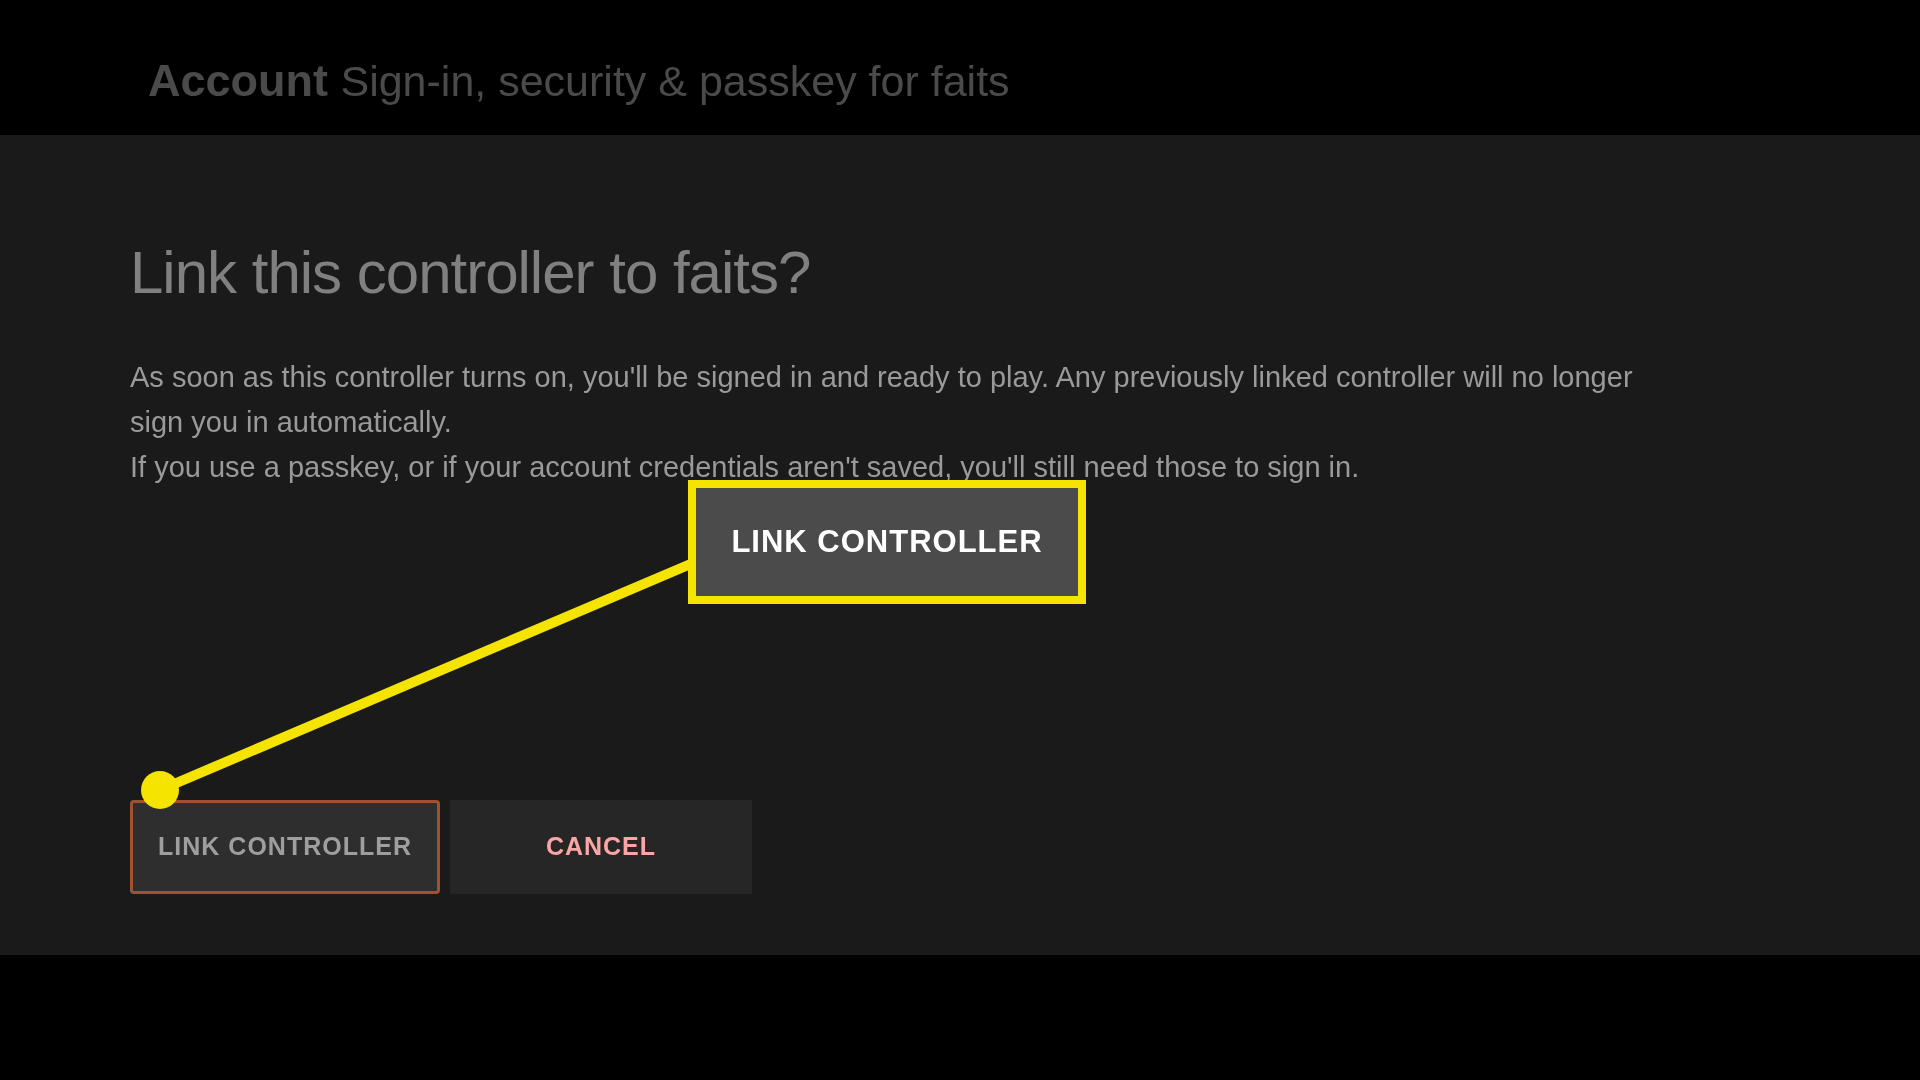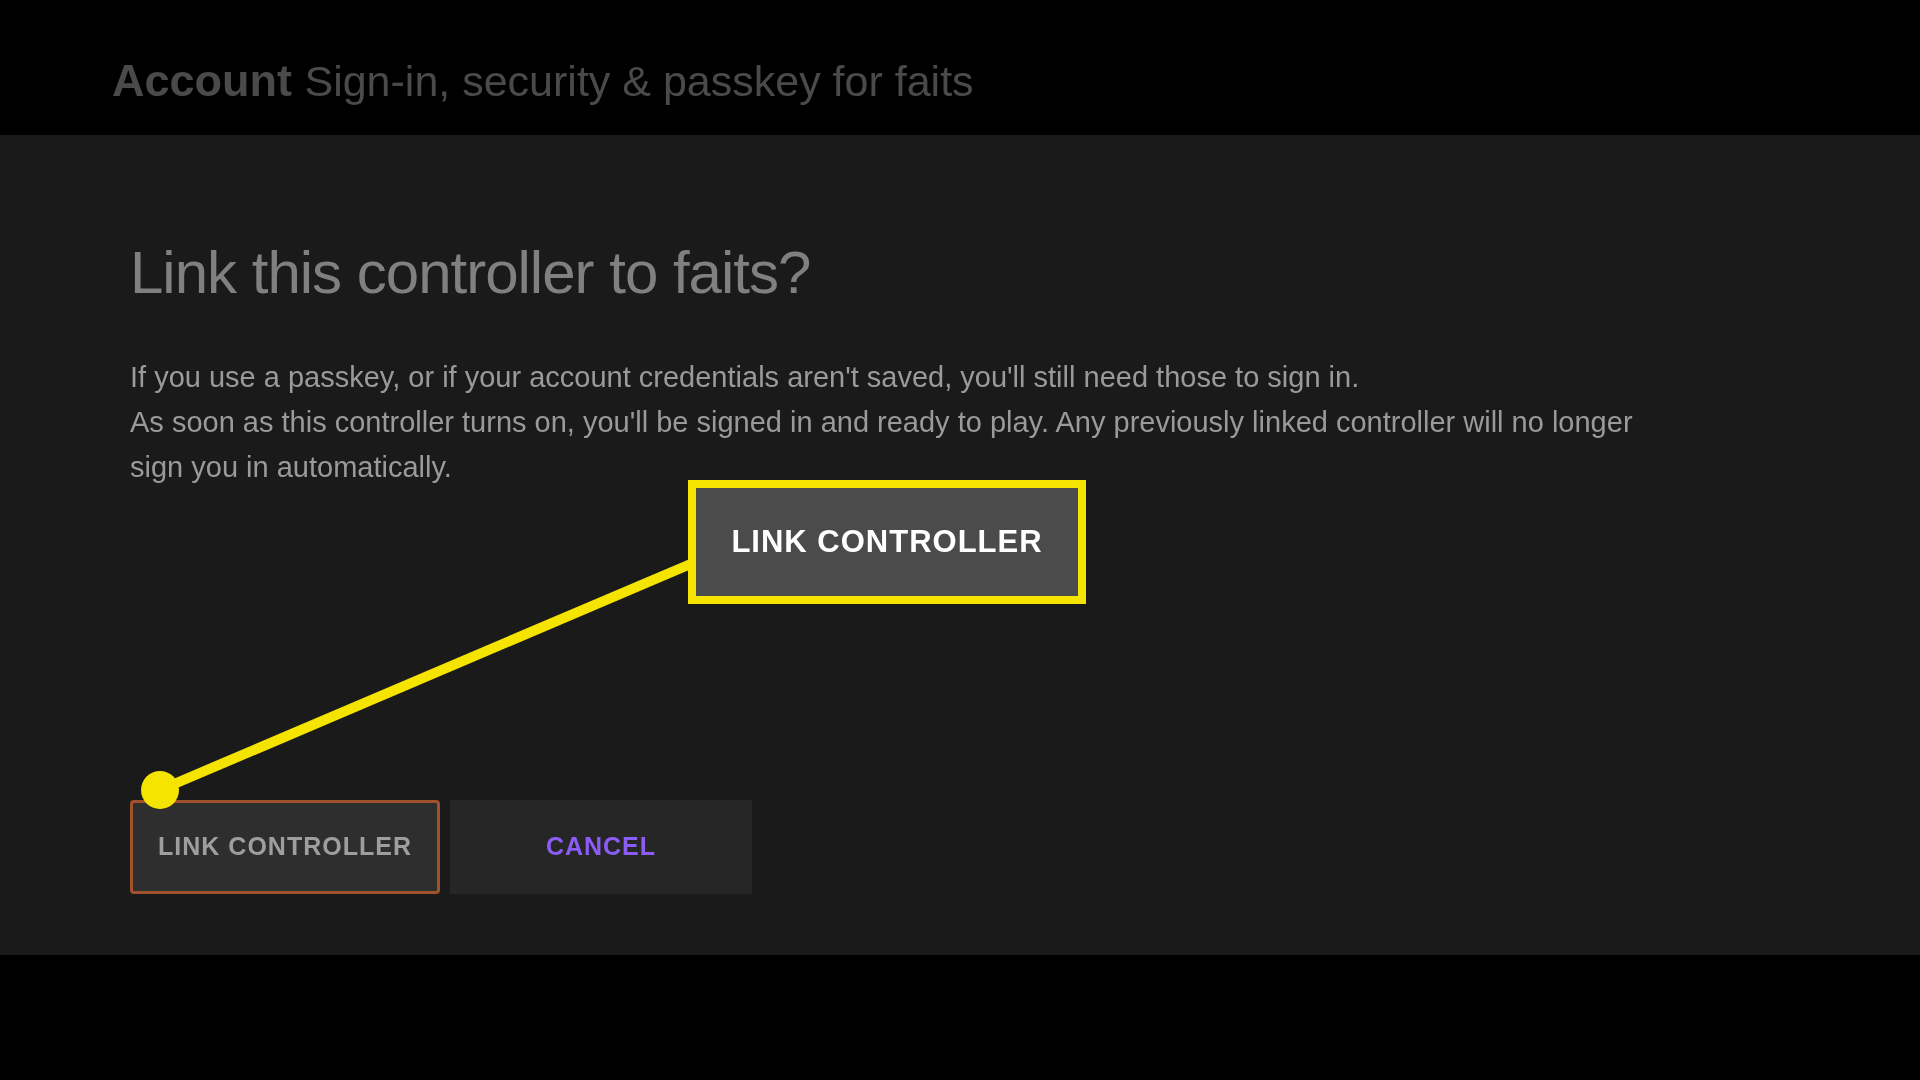--- a/index.html
+++ b/index.html
@@ -13,20 +13,21 @@
       height: 1080px;
       background: #000000;
       font-family: "Segoe UI", Arial, sans-serif;
       overflow: hidden;
       position: relative;
     }
 
     .header {
       padding: 55px 0 0 112px;
       height: 135px;
+      margin-left: 36px;
     }
 
     .header-account {
       font-size: 45px;
       font-weight: 700;
       color: #4a4a4a;
       display: inline;
     }
 
     .header-subtitle {
@@ -81,21 +82,21 @@
       width: 310px;
       background: #2e2e2e;
       color: #9e9e9e;
       border: 3px solid #a0522d;
       border-radius: 4px;
     }
 
     .btn-secondary {
       width: 302px;
       background: #262626;
-      color: #8b5cf6;
+      color: #fca5a5;
       border: none;
       text-align: right;
     }
 
     
     .callout {
       position: absolute;
       left: 688px;
       top: 480px;
       width: 398px;
@@ -132,22 +133,22 @@
 
 <div class="header">
   <span class="header-account">Account</span>
   <span class="header-subtitle">Sign-in, security &amp; passkey for faits</span>
 </div>
 
 <div class="main-content">
   <h1 class="dialog-title">Link this controller to faits?</h1>
 
   <div class="dialog-body">
+    <div>As soon as this controller turns on, you'll be signed in and ready to play. Any previously linked controller will no longer sign you in automatically.</div>
     <div>If you use a passkey, or if your account credentials aren't saved, you'll still need those to sign in.</div>
-    <div>As soon as this controller turns on, you'll be signed in and ready to play. Any previously linked controller will no longer sign you in automatically.</div>
   </div>
 
   <div class="button-row">
     <div class="btn btn-primary">LINK CONTROLLER</div>
     <div class="btn btn-secondary">CANCEL</div>
   </div>
 </div>
 
 <svg class="annotation-line" width="1920" height="1080" style="left:0;top:0;">
   <line x1="160" y1="790" x2="700" y2="560" stroke="#f5e400" stroke-width="10"></line>

